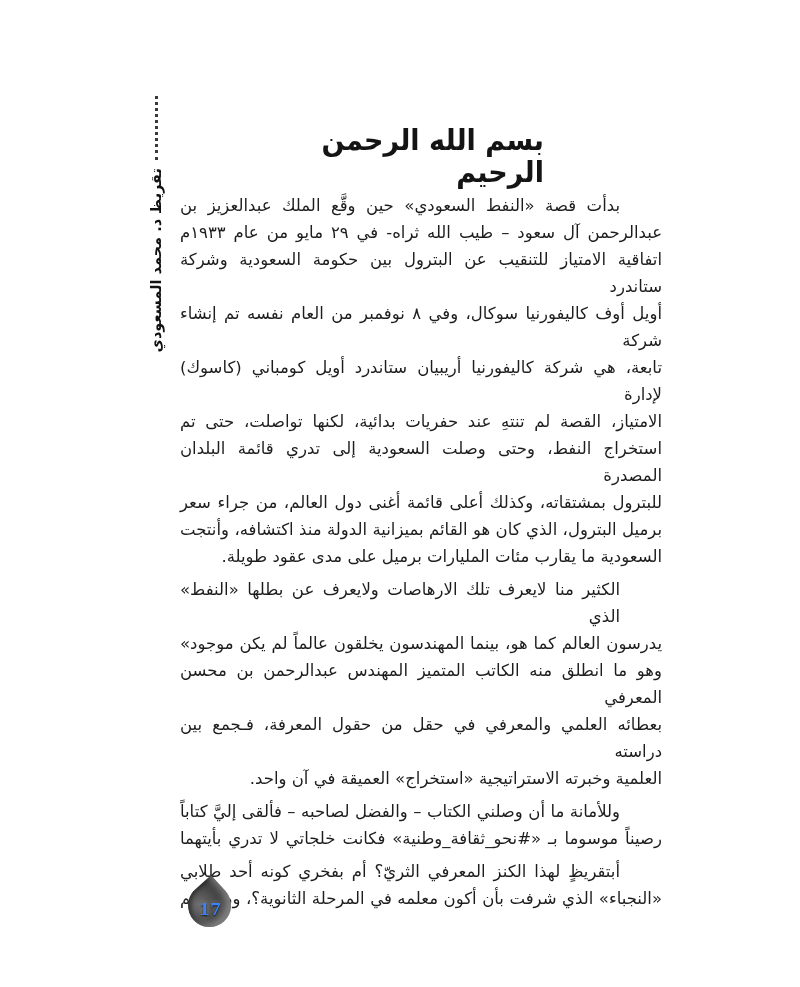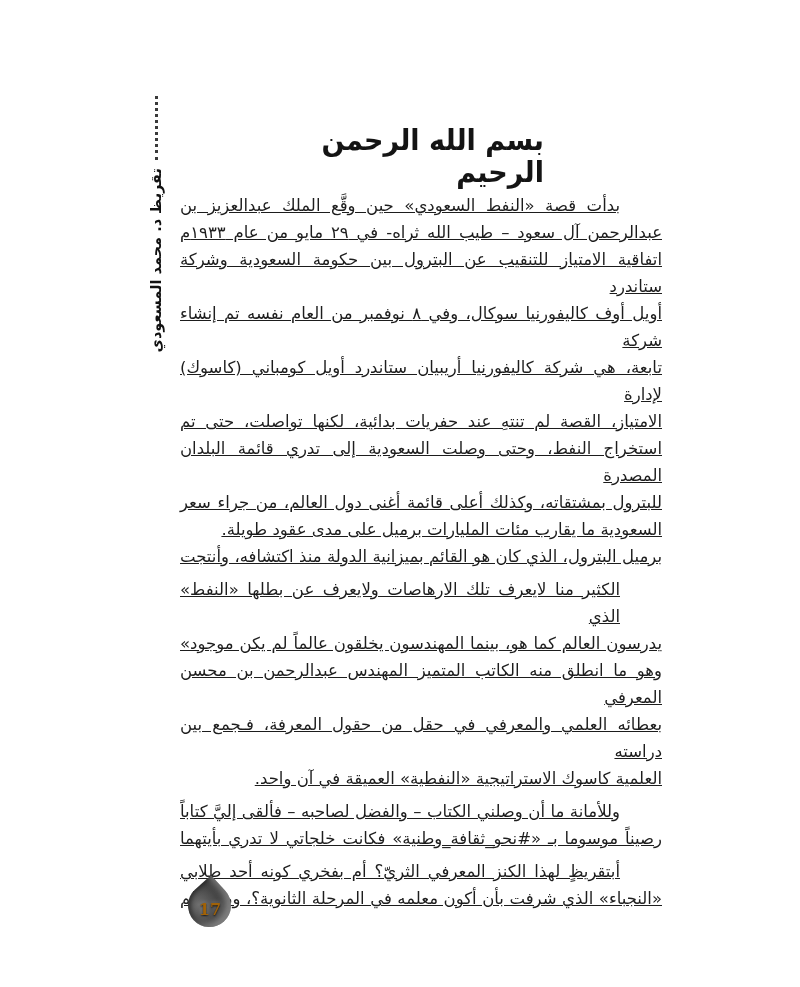--- a/index.html
+++ b/index.html
@@ -47,21 +47,21 @@
   }
 
   
   .text-block{
     position:absolute;
     top:192px;right:138px;width:482px;
     direction:rtl;
     color:#1d1d1d;
     font-size:16.5px;
   }
-  .para{margin:0 0 6px 0;padding:0;text-decoration:underline;}
+  .para{margin:0 0 6px 0;padding:0;}
   .line{
     line-height:27px;
     text-align:justify;
     text-align-last:justify;
   }
   .line-first{padding-right:42px;}
   .line-last{text-align-last:right;}
 
   
   .page-drop{
@@ -71,21 +71,21 @@
     position:absolute;left:1px;bottom:1px;width:43px;height:43px;
     border-radius:0 50% 50% 50%;
     transform:rotate(48deg);
     background:radial-gradient(circle at 32% 68%, #6e6e6e 0%, #474747 45%, #232323 100%);
     box-shadow:inset -6px 3px 7px rgba(255,255,255,.38), inset 2px -2px 4px rgba(0,0,0,.45);
   }
   .drop-number{
     position:absolute;left:0;bottom:9px;width:46px;
     text-align:center;
     font-family:"DejaVu Serif", serif;
-    font-weight:bold;font-size:16px;color:#a16207;
+    font-weight:bold;font-size:16px;color:#3b82f6;
     text-shadow:0 1px 2px rgba(0,0,0,.85), 0 0 5px rgba(255,255,255,.35);
   }
 </style>
 </head>
 <body>
 
 <div class="page">
 
   <div class="side-label">
     <span class="leader-dots"></span>
@@ -97,29 +97,29 @@
   <div class="text-block">
     <div class="para">
         <div class="line line-first">بدأت قصة «النفط السعودي» حين وقَّع الملك عبدالعزيز بن</div>
         <div class="line">عبدالرحمن آل سعود – طيب الله ثراه- في ٢٩ مايو من عام ١٩٣٣م</div>
         <div class="line">اتفاقية الامتياز للتنقيب عن البترول بين حكومة السعودية وشركة ستاندرد</div>
         <div class="line">أويل أوف كاليفورنيا سوكال، وفي ٨ نوفمبر من العام نفسه تم إنشاء شركة</div>
         <div class="line">تابعة، هي شركة كاليفورنيا أريبيان ستاندرد أويل كومباني (كاسوك) لإدارة</div>
         <div class="line">الامتياز، القصة لم تنتهِ عند حفريات بدائية، لكنها تواصلت، حتى تم</div>
         <div class="line">استخراج النفط، وحتى وصلت السعودية إلى تدري قائمة البلدان المصدرة</div>
         <div class="line">للبترول بمشتقاته، وكذلك أعلى قائمة أغنى دول العالم، من جراء سعر</div>
+        <div class="line">برميل البترول، الذي كان هو القائم بميزانية الدولة منذ اكتشافه، وأنتجت</div>
         <div class="line line-last">السعودية ما يقارب مئات المليارات برميل على مدى عقود طويلة.</div>
-        <div class="line">برميل البترول، الذي كان هو القائم بميزانية الدولة منذ اكتشافه، وأنتجت</div>
       </div>
     <div class="para">
         <div class="line line-first">الكثير منا لايعرف تلك الارهاصات ولايعرف عن بطلها «النفط» الذي</div>
         <div class="line">يدرسون العالم كما هو، بينما المهندسون يخلقون عالماً لم يكن موجود»</div>
         <div class="line">وهو ما انطلق منه الكاتب المتميز المهندس عبدالرحمن بن محسن المعرفي</div>
         <div class="line">بعطائه العلمي والمعرفي في حقل من حقول المعرفة، فـجمع بين دراسته</div>
-        <div class="line line-last">العلمية كاسوك الاستراتيجية «النفطية» العميقة في آن واحد.</div>
+        <div class="line line-last">العلمية وخبرته الاستراتيجية «استخراج» العميقة في آن واحد.</div>
       </div>
     <div class="para">
         <div class="line line-first">وللأمانة ما أن وصلني الكتاب – والفضل لصاحبه – فألقى إليَّ كتاباً</div>
         <div class="line">رصيناً موسوما بـ «#نحو_ثقافة_وطنية» فكانت خلجاتي لا تدري بأيتهما</div>
       </div>
     <div class="para">
         <div class="line line-first">أبتقريظٍ لهذا الكنز المعرفي الثريّ؟ أم بفخري كونه أحد طلابي</div>
         <div class="line">«النجباء» الذي شرفت بأن أكون معلمه في المرحلة الثانوية؟، وممّن لم</div>
       </div>
 

